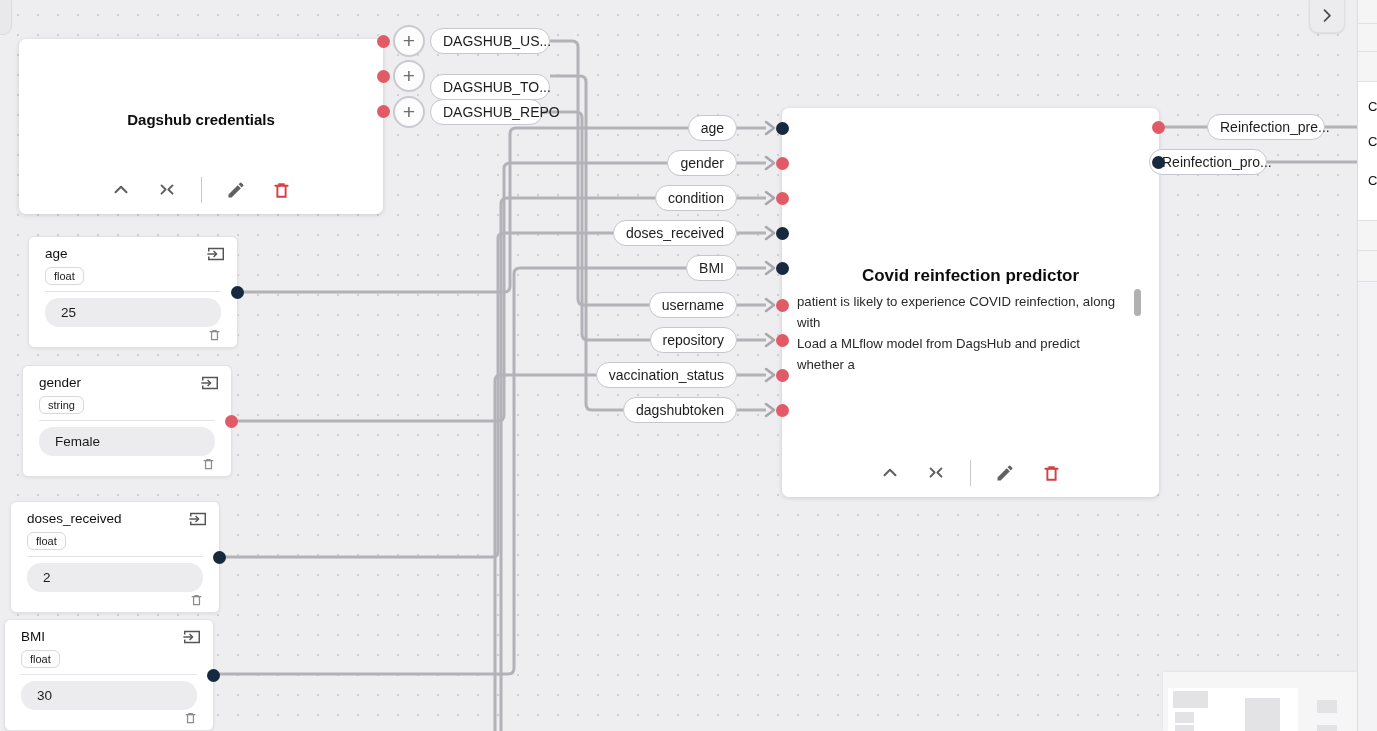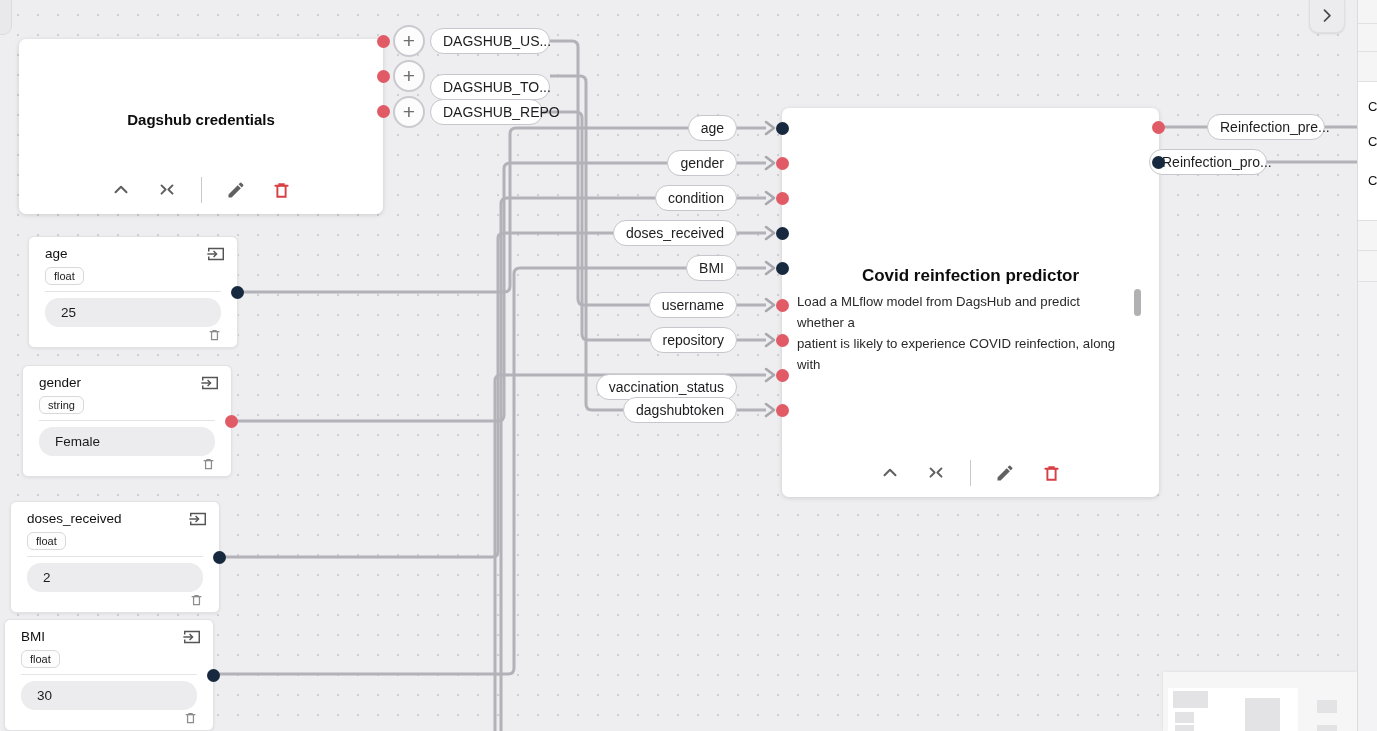--- a/index.html
+++ b/index.html
@@ -130,22 +130,22 @@
   <div class="plus-btn" style="left:393px;top:60px;">+</div>
   <div class="plus-btn" style="left:393px;top:96px;">+</div>
 
   <div class="pill" style="left:430px;top:28px;width:120px;">DAGSHUB_US...</div>
   <div class="pill" style="left:430px;top:74px;width:120px;">DAGSHUB_TO...</div>
   <div class="pill" style="left:430px;top:99px;width:113px;">DAGSHUB_REPO</div>
 
   <div class="node" style="left:782px;top:108px;width:377px;height:389px;">
     <div class="pred-title">Covid reinfection predictor</div>
     <div class="pred-desc">
+      <div>patient is likely to experience COVID reinfection, along with</div>
       <div>Load a MLflow model from DagsHub and predict whether a</div>
-      <div>patient is likely to experience COVID reinfection, along with</div>
     </div>
     <div class="scroll-thumb" style="right:18px;top:181px;"></div>
     <div class="toolbar">
       <span class="tb-icon">
         <svg width="22" height="22" viewBox="0 0 24 24">
             <path d="M6 14.5 L12 8.5 L18 14.5" fill="none" stroke="#5f5f5f" stroke-width="2.2" stroke-linecap="round" stroke-linejoin="round"></path>
           </svg>
       </span>
       <span class="tb-icon">
         <svg width="22" height="22" viewBox="0 0 24 24">
@@ -182,21 +182,21 @@
   <div class="port red" style="left:1152px;top:121px;"></div>
   <div class="port navy" style="left:1152px;top:156px;"></div>
 
   <div class="pill" style="right:640px;top:115px;">age</div>
   <div class="pill" style="right:640px;top:150px;">gender</div>
   <div class="pill" style="right:640px;top:185px;">condition</div>
   <div class="pill" style="right:640px;top:220px;">doses_received</div>
   <div class="pill" style="right:640px;top:255px;">BMI</div>
   <div class="pill" style="right:640px;top:292px;">username</div>
   <div class="pill" style="right:640px;top:327px;">repository</div>
-  <div class="pill" style="right:640px;top:374px;">vaccination_status</div>
+  <div class="pill" style="right:640px;top:362px;">vaccination_status</div>
   <div class="pill" style="right:640px;top:397px;">dagshubtoken</div>
 
   <div class="pill" style="left:1207px;top:114px;width:118px;">Reinfection_pre...</div>
   <div class="pill" style="left:1149px;top:149px;width:118px;">Reinfection_pro...</div>
 
   <div class="card" style="left:28px;top:236px;width:210px;height:112px;">
     <div class="card-title">age</div>
     <span class="card-input-icon">
       <svg width="22" height="20" viewBox="0 0 24 22">
           <path d="M4 8.2V5h16v12H4v-3.2" fill="none" stroke="#555" stroke-width="1.6"></path>

